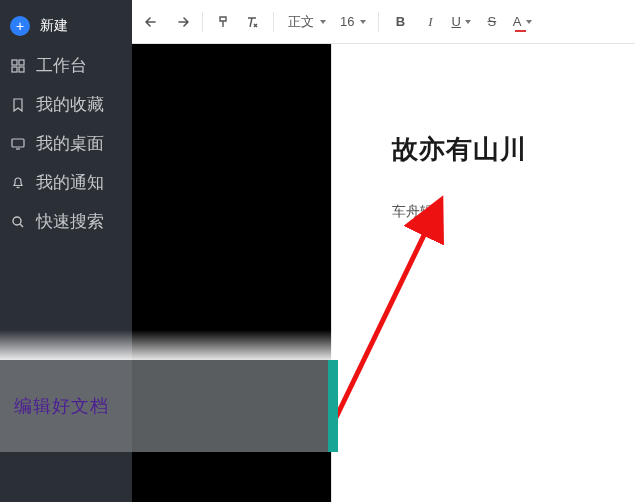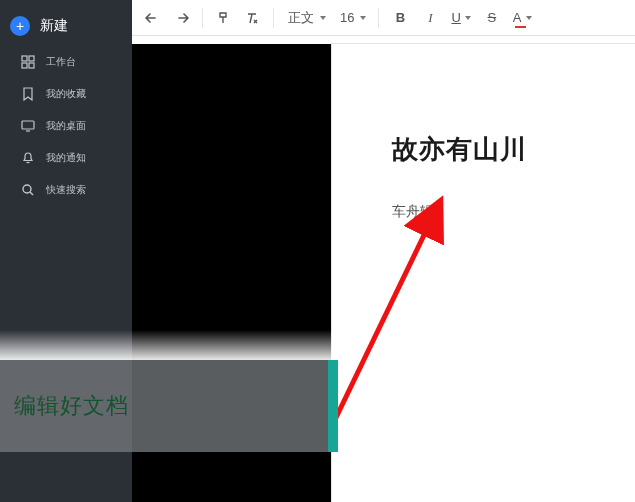--- a/index.html
+++ b/index.html
@@ -16,28 +16,28 @@
     display: flex; align-items: center; gap: 10px;
     padding: 4px 12px 10px 10px; color: #fff; font-size: 14px;
   }
   .plus-circle {
     width: 20px; height: 20px; border-radius: 50%;
     background: #2d7ff9; display: flex; align-items: center; justify-content: center;
     color: #fff; font-size: 14px; line-height: 1;
   }
   .side-item {
     display: flex; align-items: center; gap: 10px;
-    padding: 8px 20px; font-size: 10px; color: #c3c7cc;
+    padding: 8px 10px; font-size: 17px; color: #c3c7cc;
     filter: blur(0.4px);
   }
   .side-icon { width: 16px; height: 16px; display: flex; align-items: center; justify-content: center; flex: none; }
 
   
   .toolbar {
-    position: absolute; top: 0; left: 132px; right: 0; height: 36px;
+    position: absolute; top: 0; left: 132px; right: 0; height: 44px;
     background: #fff; border-bottom: 1px solid #e0e0e0;
     display: flex; align-items: center; padding: 0 8px;
     gap: 4px;
     color: #555;
     font-size: 13px;
   }
   .tb-group { display: flex; align-items: center; gap: 2px; }
   .tb-btn {
     min-width: 26px; height: 28px; display: flex; align-items: center; justify-content: center;
     border-radius: 3px; padding: 0 4px; color: #555;
@@ -82,21 +82,21 @@
   
   .caption-bar {
     position: absolute; left: 0; bottom: 50px; width: 338px; height: 92px;
     background: rgba(120,124,128,0.75);
     display: flex; align-items: center; padding-left: 14px;
   }
   .caption-bar::before {
     content:""; position:absolute; top:-30px; left:0; width:100%; height:30px;
     background: linear-gradient(180deg, rgba(255,255,255,0) 0%, rgba(255,255,255,0.9) 100%);
   }
-  .caption-text { color: #14532d; font-size: 22px; letter-spacing: 1px; }
+  .caption-text { color: #4c1d95; font-size: 18px; letter-spacing: 1px; }
   .caption-accent {
     position: absolute; right: 0; top: 0; width: 10px; height: 100%;
     background: #17a596;
   }
 </style>
 </head>
 <body>
 
 <div class="root">
 

